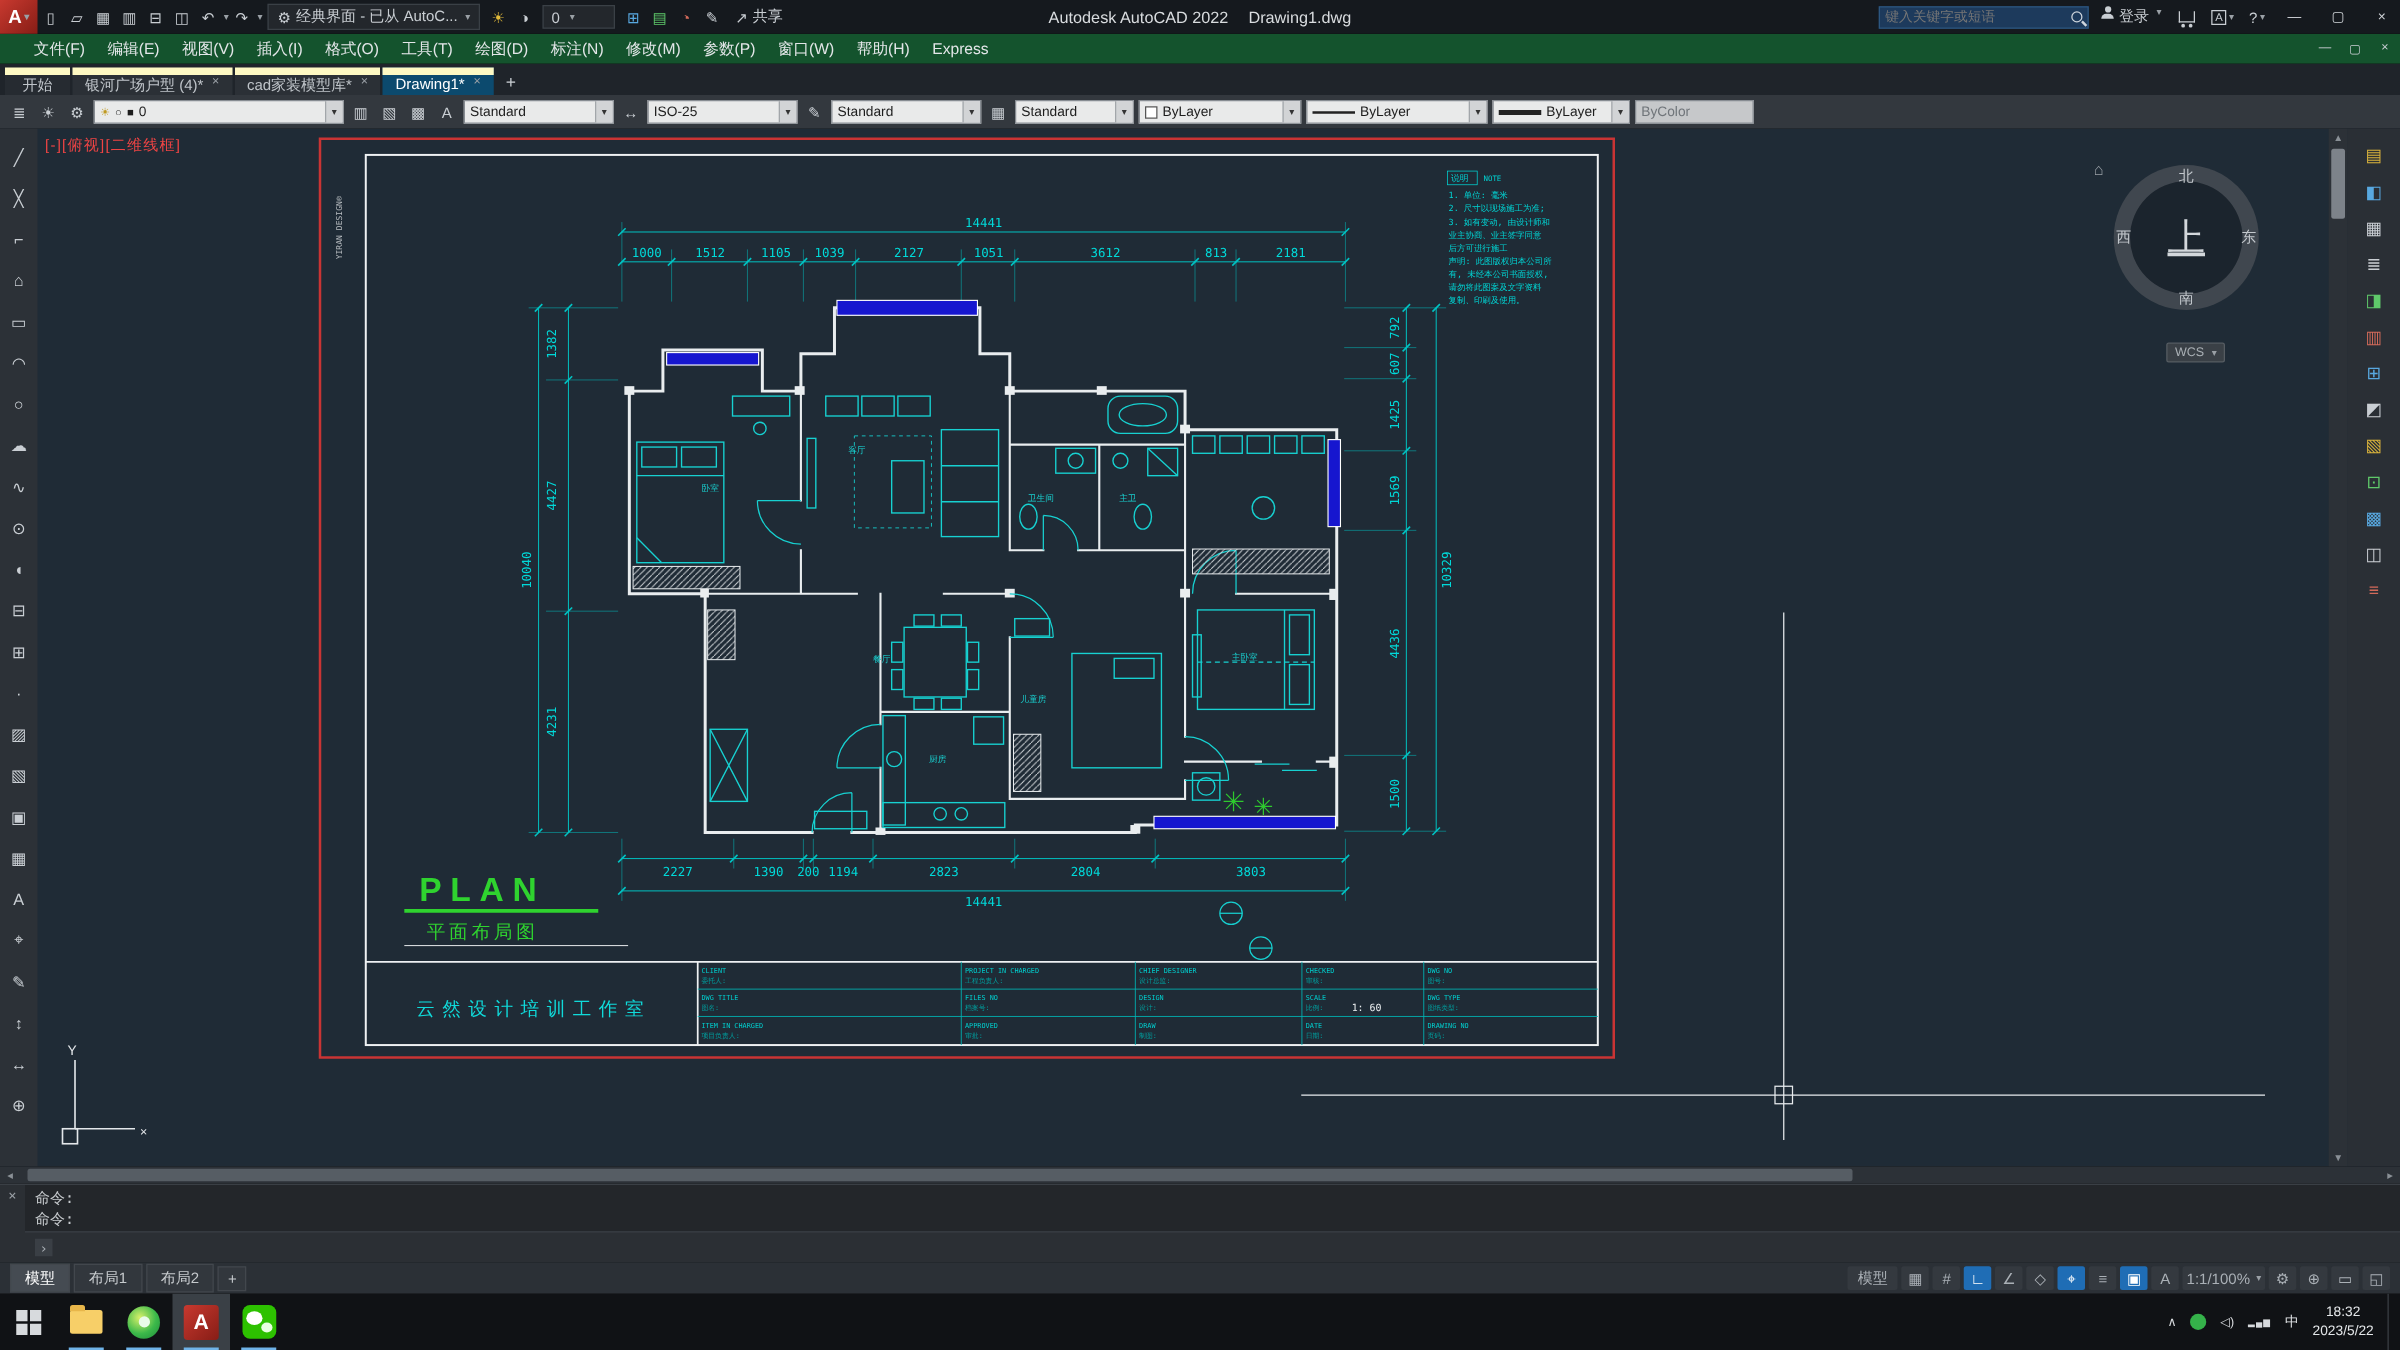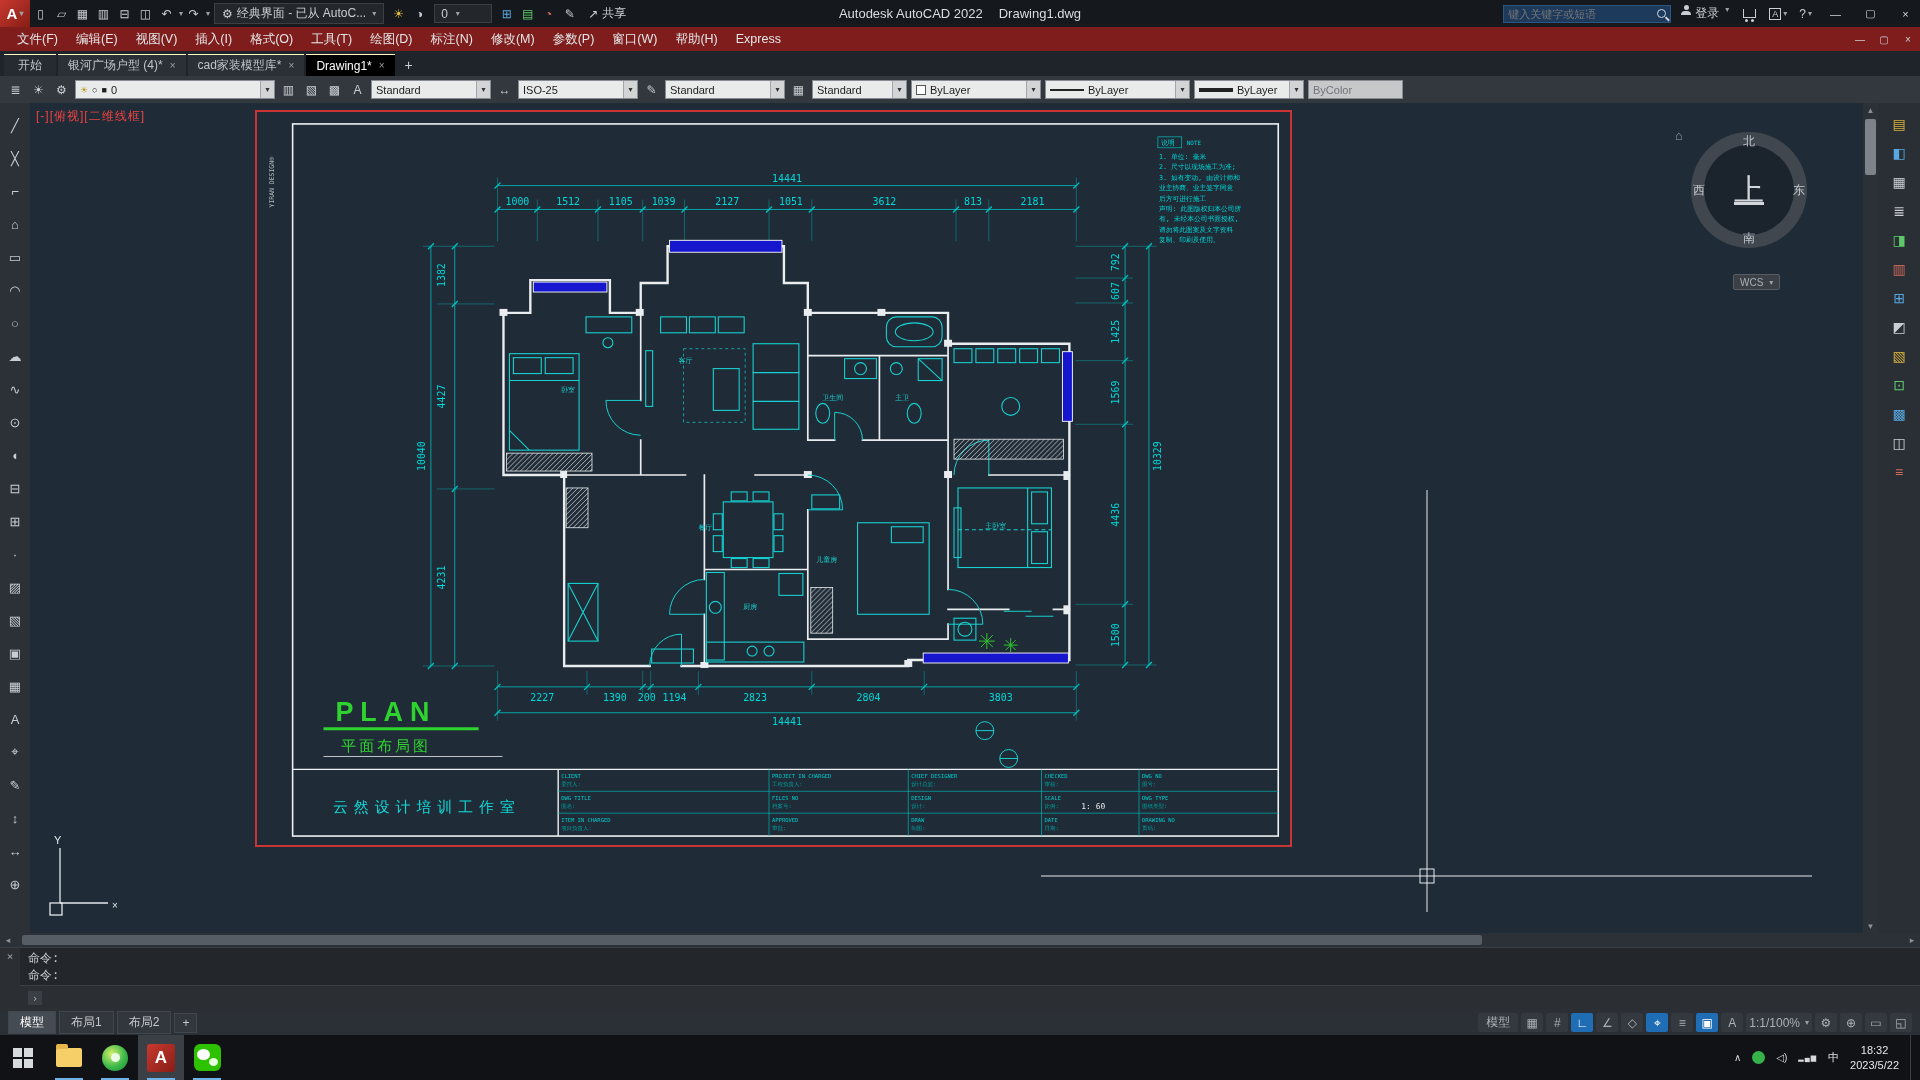--- a/index.html
+++ b/index.html
@@ -26,30 +26,30 @@
   .person::before{content:"";position:absolute;width:5px;height:5px;border-radius:50%;background:#c9ced3;left:2.5px;top:0}
   .person::after{content:"";position:absolute;width:10px;height:4px;border-radius:5px 5px 0 0;background:#c9ced3;bottom:0}
   .signin{display:flex;align-items:flex-start;gap:4px;padding:0 4px}
   .cart{width:13px;height:9px;border:1.5px solid #c9ced3;border-top:none;position:relative;margin:0 4px}
   .cart::after{content:"";position:absolute;width:3px;height:3px;border-radius:50%;background:#c9ced3;left:1px;bottom:-5px;box-shadow:6px 0 0 #c9ced3}
   .astore,.help{display:flex;align-items:center;padding:0 3px}
   .astore span:first-child{border:1px solid #c9ced3;font-size:9px;padding:0 2px}
   .winbtn{width:29px;height:27px;display:flex;align-items:center;justify-content:center;color:#d2d6da;font-size:11px}
 
   
-  .menubar{height:24px;background:#7f1d1d;display:flex;align-items:center;font-size:12.5px;color:#e3e6e8;padding-left:8px;flex:0 0 24px}
+  .menubar{height:24px;background:#14532d;display:flex;align-items:center;font-size:12.5px;color:#e3e6e8;padding-left:18px;flex:0 0 24px}
   .menu-item{padding:0 9px;height:100%;display:flex;align-items:center;cursor:default}
   .menu-wb{margin-left:auto;display:flex}
   .menu-wb span{width:24px;text-align:center;font-size:10px;color:#c9ced3}
 
   
   .doctabs{height:25px;background:#1f242a;display:flex;align-items:flex-end;padding-left:4px;gap:2px;flex:0 0 25px}
-  .dtab{height:22px;background:#2b3036;color:#bfc4c9;font-size:12px;padding:0 10px;display:flex;align-items:center;gap:7px;border-top:1px solid #fef9c3}
+  .dtab{height:22px;background:#2b3036;color:#bfc4c9;font-size:12px;padding:0 10px;display:flex;gap:7px;border-top:6px solid #fef9c3}
   .dtab.start{background:#262b31;padding:0 14px}
-  .dtab.active{background:#000000;color:#fff}
+  .dtab.active{background:#0c4a6e;color:#fff}
   .tclose{font-size:10px;color:#9aa0a6}
   .newtab{height:22px;width:24px;display:flex;align-items:center;justify-content:center;color:#c9ced3;font-size:14px}
 
   
   .ptoolbar{height:27px;background:#33383e;display:flex;align-items:center;gap:4px;padding:0 6px;font-size:11px;flex:0 0 27px}
   .tbico{width:19px;height:19px;display:flex;align-items:center;justify-content:center;color:#c9ced3;font-size:12px}
   .combo{height:19px;background:#e9eaea;border:1px solid #878c92;color:#1d1d1d;display:flex;align-items:center;padding-left:4px;gap:4px}
   .combo .cval{flex:1;overflow:hidden;white-space:nowrap}
   .combo .arrow{width:14px;height:100%;background:#d2d4d6;border-left:1px solid #a2a6aa;display:flex;align-items:center;justify-content:center;font-size:8px;color:#333}
   .combo .mini{font-size:9px}

